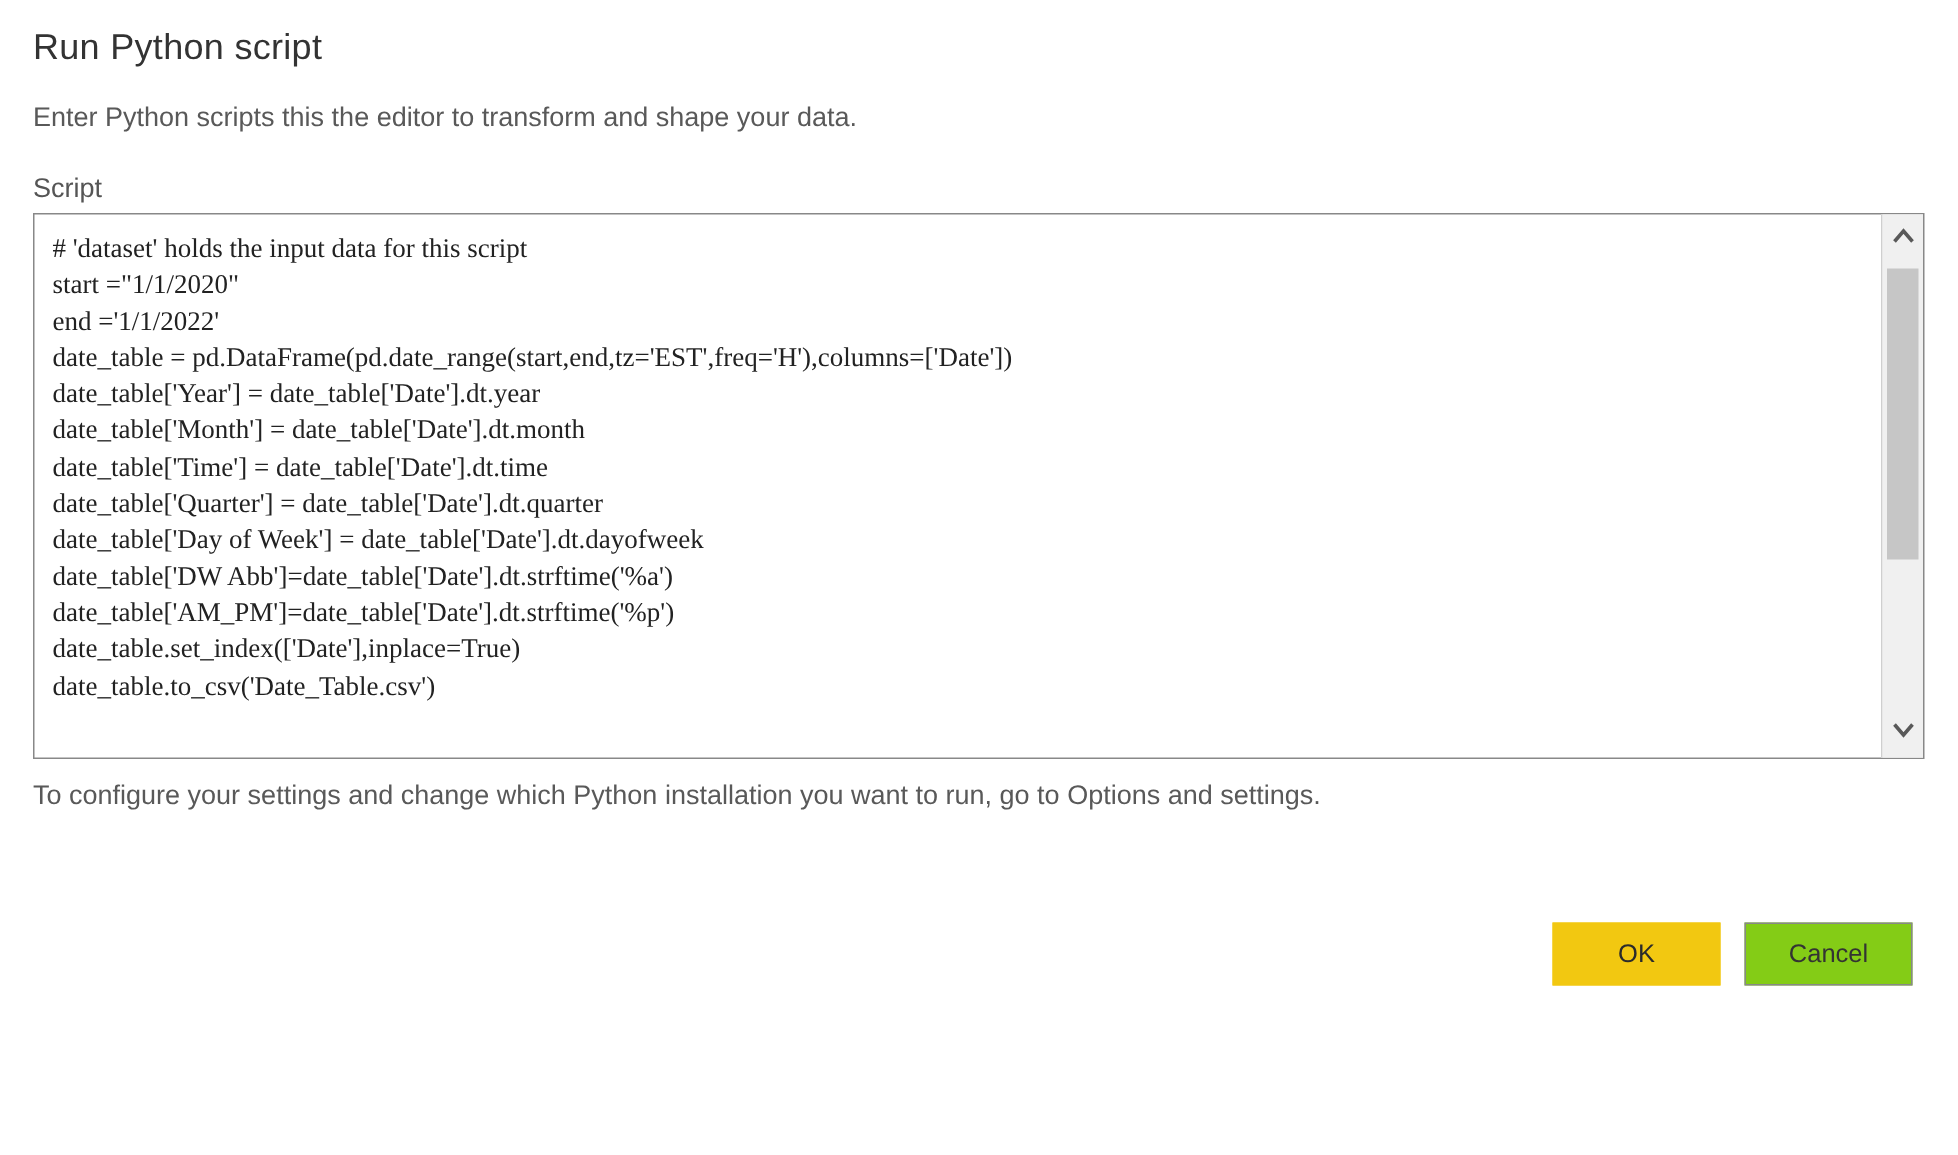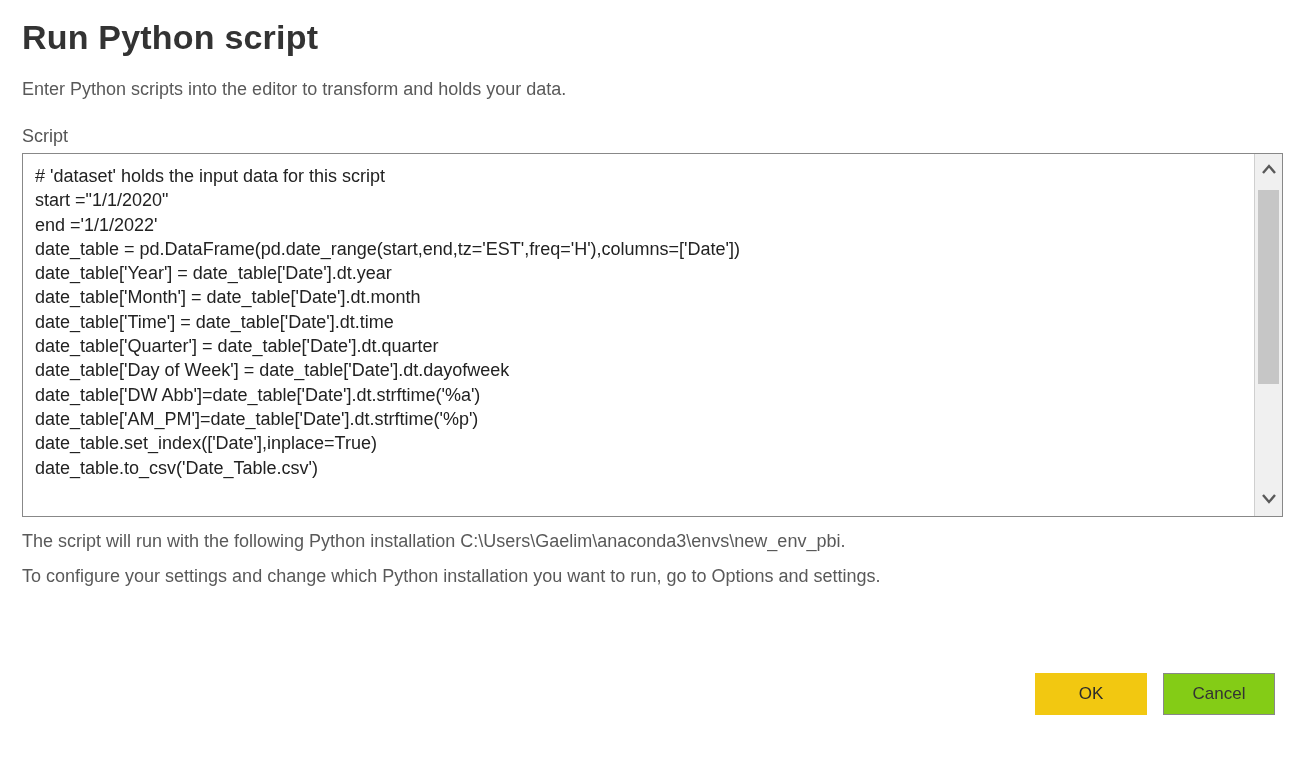--- a/index.html
+++ b/index.html
@@ -8,22 +8,22 @@
       box-sizing: border-box;
     }
     body {
       font-family: "Segoe UI", "Segoe UI Light", Arial, sans-serif;
       background: #ffffff;
       padding: 18px 22px;
       width: 1305px;
       height: 770px;
     }
     .dialog-title {
-      font-size: 34px;
-      font-weight: 700;
+      font-size: 24px;
+      font-weight: 400;
       color: #333333;
       margin-bottom: 22px;
       letter-spacing: 0.2px;
     }
     .dialog-description {
       font-size: 18px;
       color: #595959;
       margin-bottom: 26px;
     }
     .script-label {
@@ -32,21 +32,21 @@
       margin-bottom: 6px;
     }
     .editor-wrapper {
       position: relative;
       display: flex;
       border: 1px solid #888888;
       width: 100%;
       margin-bottom: 10px;
     }
     .script-editor {
-      font-family: Liberation Sans, sans-serif;
+      font-family: Liberation Serif, serif;
       font-size: 18px;
       line-height: 1.35;
       color: #222222;
       padding: 10px 12px;
       flex: 1;
       height: 362px;
       overflow: hidden;
       white-space: pre;
       outline: none;
       border: none;
@@ -99,21 +99,20 @@
     }
     .btn {
       min-width: 112px;
       height: 42px;
       font-size: 17px;
       font-family: "Segoe UI", Arial, sans-serif;
       display: flex;
       align-items: center;
       justify-content: center;
       cursor: pointer;
-      margin-top: 12px;
     }
     .btn-primary {
       background: #F2C811;
       border: 1px solid #F2C811;
       color: #2b2b2b;
     }
     .btn-secondary {
       background: #84cc16;
       border: 1px solid #888888;
       color: #333333;
@@ -123,21 +122,21 @@
       height: 16px;
     }
   </style>
 </head>
 <body>
 
 <div>
 
   <h1 class="dialog-title">Run Python script</h1>
 
-  <p class="dialog-description">Enter Python scripts into the editor to transform and holds your data.</p>
+  <p class="dialog-description">Enter Python scripts this the editor to transform and shape your data.</p>
 
   <div class="script-label">Script</div>
 
   <div class="editor-wrapper">
     <div class="script-editor"># 'dataset' holds the input data for this script
 start ="1/1/2020"
 end ='1/1/2022'
 date_table = pd.DataFrame(pd.date_range(start,end,tz='EST',freq='H'),columns=['Date'])
 date_table['Year'] = date_table['Date'].dt.year
 date_table['Month'] = date_table['Date'].dt.month
@@ -162,21 +161,20 @@
       <div class="scroll-arrow">
         <span>
           <svg class="svg-arrow" viewBox="0 0 16 16">
               <path d="M2 5 L8 12 L14 5" fill="none" stroke="#595959" stroke-width="2.4"></path>
             </svg>
         </span>
       </div>
     </div>
   </div>
 
-  <p class="info-text">The script will run with the following Python installation C:\Users\Gaelim\anaconda3\envs\new_env_pbi.</p>
   <p class="info-text">To configure your settings and change which Python installation you want to run, go to Options and settings.</p>
 
   <div class="button-row">
     <div class="btn btn-primary">OK</div>
     <div class="btn btn-secondary">Cancel</div>
   </div>
 
 </div>
 
 </body></html>

